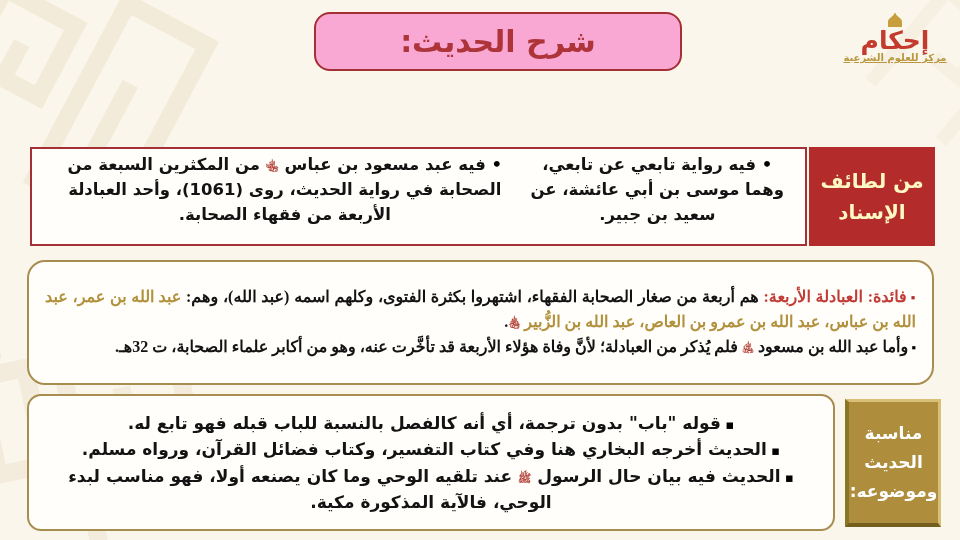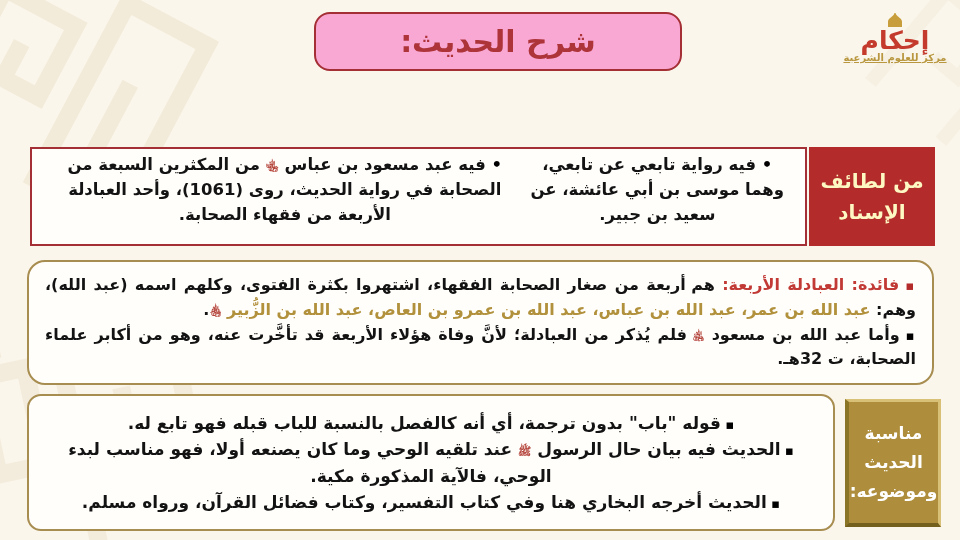--- a/index.html
+++ b/index.html
@@ -41,21 +41,21 @@
   }
   .item{font-weight:bold;color:#131313;}
   .isnad-content .item{font-size:16.5px;line-height:1.5;text-align:center;}
   .dot::before{content:"•  ";color:#000;}
   
   .faida-box{
     position:absolute;top:260px;left:27px;width:907px;height:125px;
     background:#fffefb;border:2px solid #a88d50;border-radius:18px;box-sizing:border-box;
     padding:6px 16px;display:flex;flex-direction:column;justify-content:center;
   }
-  .faida-box .item{font-size:16px;line-height:1.55;text-align:justify;}
+  .faida-box .item{font-size:16px;line-height:1.55;text-align:justify;font-family:Liberation Serif, serif;}
   .sq-red::before{content:"▪  ";color:#b32b2b;font-size:13px;}
   .sq-black::before{content:"▪  ";color:#000;font-size:13px;}
   .lead-red{color:#c23a35;}
   .gold{color:#b2913d;}
   .hon{color:#b5453c;font-size:11px;}
   
   .munasaba-content{
     position:absolute;top:394px;left:27px;width:808px;height:137px;
     background:#fffefb;border:2px solid #a88d50;border-radius:14px;box-sizing:border-box;
     padding:6px 14px;display:flex;flex-direction:column;justify-content:center;
@@ -127,21 +127,21 @@
   <div class="item sq-black">
     <span>وأما عبد الله بن مسعود </span><span class="hon">﵁</span><span> فلم يُذكر من العبادلة؛ لأنَّ وفاة هؤلاء الأربعة قد تأخَّرت عنه، وهو من أكابر علماء الصحابة، ت 32هـ.</span>
   </div>
 </div>
 
 <div class="munasaba-content">
   <div class="item sq-black">
     <span>قوله "باب" بدون ترجمة، أي أنه كالفصل بالنسبة للباب قبله فهو تابع له.</span>
   </div>
   <div class="item sq-black">
-    <span>الحديث فيه بيان حال الرسول </span><span class="hon">ﷺ</span><span> عند تلقيه الوحي وما كان يصنعه أولا، فهو مناسب لبدء الوحي، فالآية المذكورة مكية.</span>
+    <span>الحديث أخرجه البخاري هنا وفي كتاب التفسير، وكتاب فضائل القرآن، ورواه مسلم.</span>
   </div>
   <div class="item sq-black">
-    <span>الحديث أخرجه البخاري هنا وفي كتاب التفسير، وكتاب فضائل القرآن، ورواه مسلم.</span>
+    <span>الحديث فيه بيان حال الرسول </span><span class="hon">ﷺ</span><span> عند تلقيه الوحي وما كان يصنعه أولا، فهو مناسب لبدء الوحي، فالآية المذكورة مكية.</span>
   </div>
 </div>
 <div class="munasaba-label">
   <span>مناسبة الحديث وموضوعه:</span>
 </div>
 
 </body></html>

